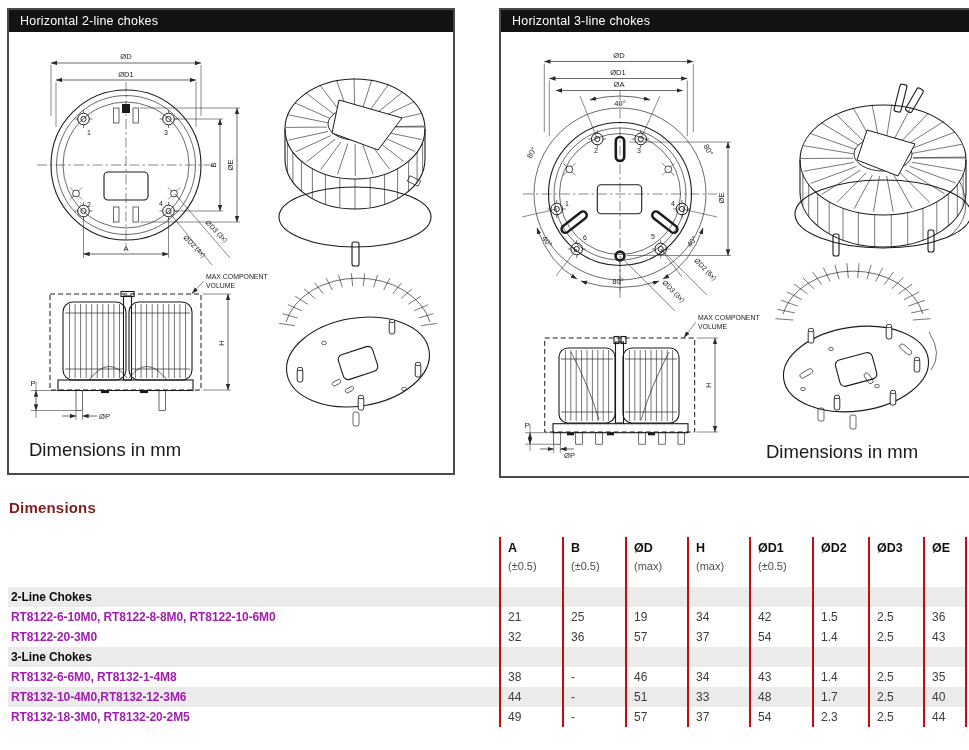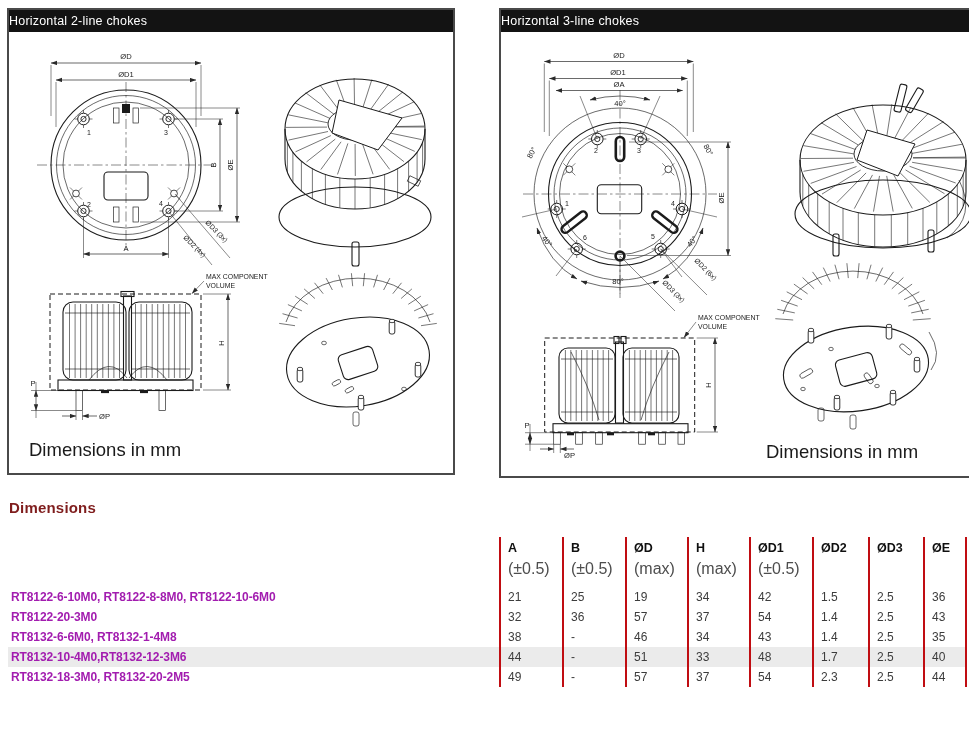--- a/index.html
+++ b/index.html
@@ -1,40 +1,40 @@
 <!DOCTYPE html>
 <html><head>
 <meta charset="utf-8">
 <style>
   html,body{margin:0;padding:0;background:#fff;}
   body{width:969px;height:750px;position:relative;font-family:"Liberation Sans",sans-serif;overflow:hidden;}
   .panel{position:absolute;border:2px solid #4a4a4a;background:#fff;box-sizing:border-box;}
   #panel-left{left:7px;top:8px;width:448px;height:467px;}
   #panel-right{left:499px;top:8px;width:522px;height:470px;}
-  .panel-header{height:22px;background:#131313;color:#fff;font-size:12.5px;display:flex;align-items:center;padding-left:0;letter-spacing:.2px;}
+  .panel-header{height:22px;background:#131313;color:#fff;font-size:12.5px;display:flex;align-items:center;padding-left:11px;letter-spacing:.2px;}
   svg.draw{display:block;}
   svg .outline{stroke:#1b1b1b;stroke-width:1.1;fill:none;}
   svg .thin{stroke:#1b1b1b;stroke-width:.65;fill:none;}
   svg .fins line{stroke:#1b1b1b;stroke-width:.6;}
   svg .dim{stroke:#2a2a2a;stroke-width:.7;fill:none;}
   svg .ext{stroke:#2a2a2a;stroke-width:.55;fill:none;}
   svg .dashrect{stroke:#1b1b1b;stroke-width:1;fill:none;stroke-dasharray:5 3;}
   svg .cline{stroke:#2a2a2a;stroke-width:.55;fill:none;stroke-dasharray:10 3 2.5 3;}
   svg text{fill:#1b1b1b;}
   svg .lbl{font-size:7.6px;}
   svg .lbl6{font-size:6.9px;}
   svg .pinnum{font-size:7px;}
   svg .note{font-size:18.5px;fill:#1a1a1a;}
   #dimensions-title{position:absolute;left:9px;top:499px;font-size:15px;font-weight:bold;color:#7f1d1d;letter-spacing:.2px;}
   #dim-table{position:absolute;left:8px;top:537px;width:958px;border-collapse:collapse;table-layout:fixed;}
   #dim-table th,#dim-table td{margin:0;}
   #dim-table thead th{text-align:left;vertical-align:top;padding:4px 0 0 7px;height:46px;font-weight:normal;}
   #dim-table thead th.pcol{padding-left:3px;}
   .col-label{font-weight:bold;font-size:12.5px;color:#101010;}
-  .col-sub{font-weight:normal;font-size:16px;color:#4d4d4d;margin-top:5px;}
+  .col-sub{font-weight:normal;font-size:11px;color:#4d4d4d;margin-top:5px;}
   #dim-table .vcol{border-left:2px solid #c00d12;}
   #dim-table .last{border-right:2px solid #c00d12;}
   #dim-table tbody td{height:20px;line-height:20px;padding:0 0 0 7px;font-size:12px;color:#3c3c3c;white-space:nowrap;overflow:hidden;}
   #dim-table tbody td.part{font-weight:bold;color:#a21caf;padding-left:3px;letter-spacing:-0.1px;}
   #dim-table tr.gray{background:#ebebeb;}
   #dim-table tr.group td{font-weight:bold;color:#0c0c0c;}
 </style>
 </head>
 <body>
 
@@ -568,20 +568,31 @@
           <div class="col-label">ØD3</div>
           <div class="col-sub"></div>
         </th>
       <th class="vcol last">
           <div class="col-label">ØE</div>
           <div class="col-sub"></div>
         </th>
     </tr>
   </thead>
   <tbody>
+    <tr class="group gray">
+      <td class="part">2-Line Chokes</td>
+      <td class="vcol"></td>
+        <td class="vcol"></td>
+        <td class="vcol"></td>
+        <td class="vcol"></td>
+        <td class="vcol"></td>
+        <td class="vcol"></td>
+        <td class="vcol"></td>
+        <td class="vcol last"></td>
+    </tr>
     <tr class="data">
       <td class="part">RT8122-6-10M0, RT8122-8-8M0, RT8122-10-6M0</td>
       <td class="vcol">21</td>
       <td class="vcol">25</td>
       <td class="vcol">19</td>
       <td class="vcol">34</td>
       <td class="vcol">42</td>
       <td class="vcol">1.5</td>
       <td class="vcol">2.5</td>
       <td class="vcol last">36</td>
@@ -590,20 +601,31 @@
       <td class="part">RT8122-20-3M0</td>
       <td class="vcol">32</td>
       <td class="vcol">36</td>
       <td class="vcol">57</td>
       <td class="vcol">37</td>
       <td class="vcol">54</td>
       <td class="vcol">1.4</td>
       <td class="vcol">2.5</td>
       <td class="vcol last">43</td>
     </tr>
+    <tr class="group gray">
+      <td class="part">3-Line Chokes</td>
+      <td class="vcol"></td>
+        <td class="vcol"></td>
+        <td class="vcol"></td>
+        <td class="vcol"></td>
+        <td class="vcol"></td>
+        <td class="vcol"></td>
+        <td class="vcol"></td>
+        <td class="vcol last"></td>
+    </tr>
     <tr class="data">
       <td class="part">RT8132-6-6M0, RT8132-1-4M8</td>
       <td class="vcol">38</td>
       <td class="vcol">-</td>
       <td class="vcol">46</td>
       <td class="vcol">34</td>
       <td class="vcol">43</td>
       <td class="vcol">1.4</td>
       <td class="vcol">2.5</td>
       <td class="vcol last">35</td>

